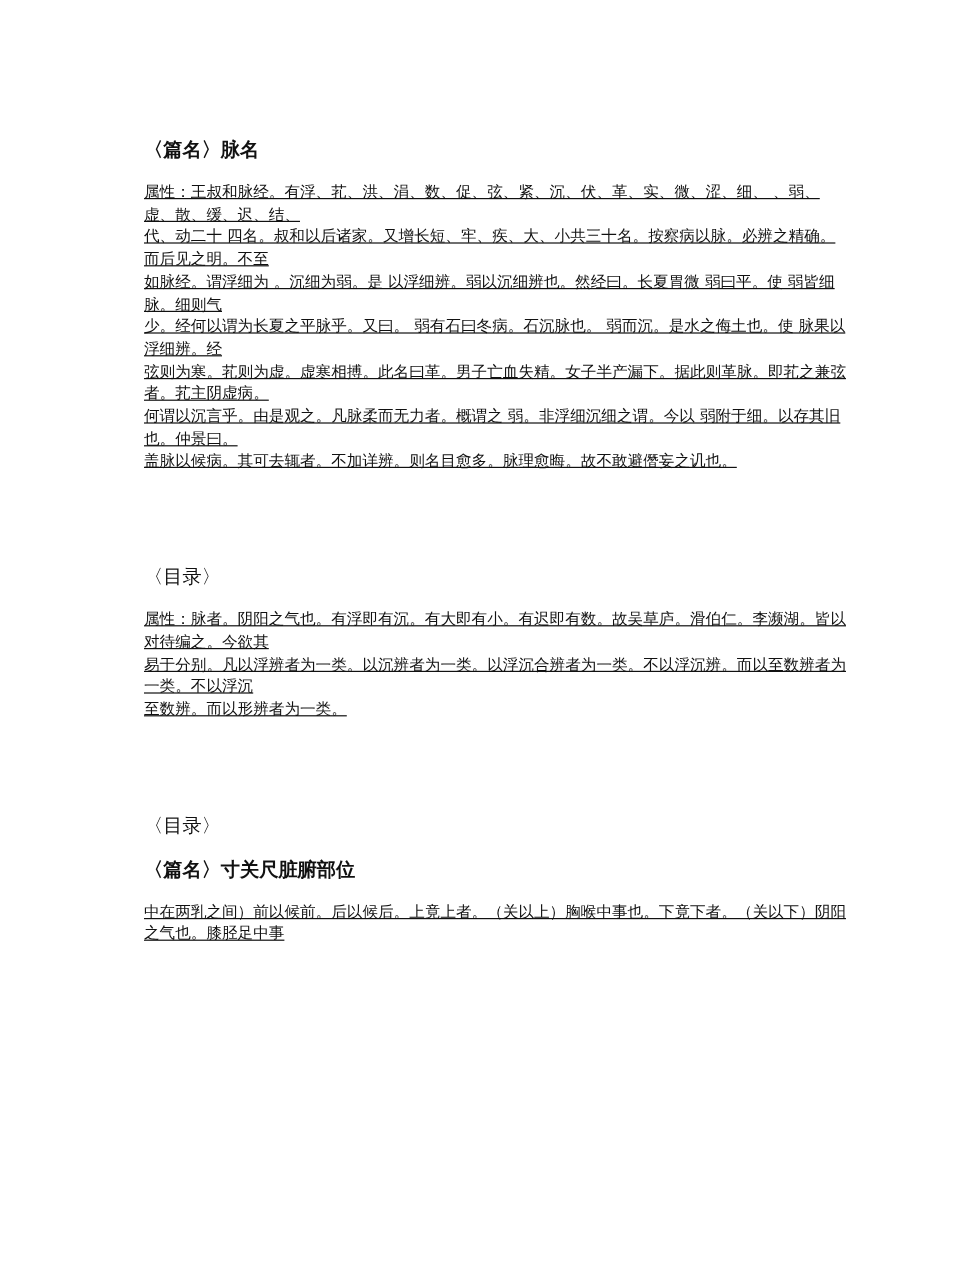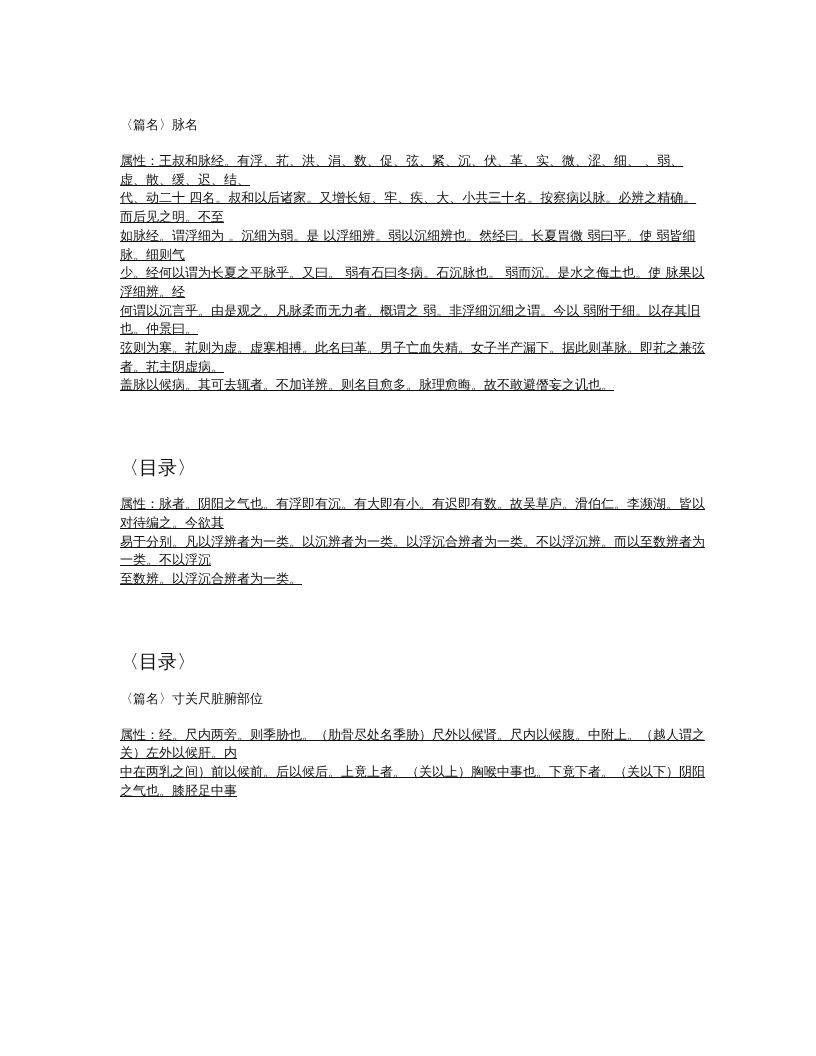--- a/index.html
+++ b/index.html
@@ -15,72 +15,72 @@
     font-family: "DejaVu Serif", "Liberation Serif", serif;
     color: #111111;
   }
   .page {
     position: absolute;
     left: 120px;
     top: 115px;
     width: 585px;
   }
   .title {
-    font-size: 13px;
+    font-size: 16px;
     line-height: 19px;
     margin: 0 0 18px 0;
     white-space: nowrap;
+    font-weight: bold;
   }
   .para {
     font-size: 13px;
     line-height: 18.7px;
     margin: 0;
   }
   .para .line {
     display: block;
     white-space: pre-wrap;
     word-break: break-all;
     text-decoration: underline;
   }
   .gap-after-section {
     height: 60px;
   }
   .toc {
-    font-size: 19px;
+    font-size: 16px;
     line-height: 19px;
-    margin: 3px 0 18px 0;
+    margin: 16px 0 18px 0;
   }
 </style>
 </head>
 <body>
 
 <div class="page">
 
   <div class="title">〈篇名〉脉名</div>
   <div class="para">
     <span class="line">属性：王叔和脉经。有浮、芤、洪、涓、数、促、弦、紧、沉、伏、革、实、微、涩、细、 、弱、虚、散、缓、迟、结、</span>
     <span class="line">代、动二十 四名。叔和以后诸家。又增长短、牢、疾、大、小共三十名。按察病以脉。必辨之精确。而后见之明。不至</span>
     <span class="line">如脉经。谓浮细为 。沉细为弱。是 以浮细辨。弱以沉细辨也。然经曰。长夏胃微 弱曰平。使 弱皆细脉。细则气</span>
     <span class="line">少。经何以谓为长夏之平脉乎。又曰。 弱有石曰冬病。石沉脉也。 弱而沉。是水之侮土也。使 脉果以浮细辨。经</span>
+    <span class="line">弦则为寒。芤则为虚。虚寒相搏。此名曰革。男子亡血失精。女子半产漏下。据此则革脉。即芤之兼弦者。芤主阴虚病。</span>
     <span class="line">何谓以沉言乎。由是观之。凡脉柔而无力者。概谓之 弱。非浮细沉细之谓。今以 弱附于细。以存其旧也。仲景曰。</span>
-    <span class="line">弦则为寒。芤则为虚。虚寒相搏。此名曰革。男子亡血失精。女子半产漏下。据此则革脉。即芤之兼弦者。芤主阴虚病。</span>
     <span class="line">盖脉以候病。其可去辄者。不加详辨。则名目愈多。脉理愈晦。故不敢避僭妄之讥也。</span>
   </div>
 
   <div class="gap-after-section"></div>
 
   <div class="toc">〈目录〉</div>
   <div class="para">
     <span class="line">属性：脉者。阴阳之气也。有浮即有沉。有大即有小。有迟即有数。故吴草庐。滑伯仁。李濒湖。皆以对待编之。今欲其</span>
     <span class="line">易于分别。凡以浮辨者为一类。以沉辨者为一类。以浮沉合辨者为一类。不以浮沉辨。而以至数辨者为一类。不以浮沉</span>
-    <span class="line">至数辨。以浮沉合辨者为一类。</span>
+    <span class="line">至数辨。而以形辨者为一类。</span>
   </div>
 
   <div class="gap-after-section"></div>
 
   <div class="toc">〈目录〉</div>
   <div class="title">〈篇名〉寸关尺脏腑部位</div>
   <div class="para">
-    <span class="line">属性：经。尺内两旁。则季胁也。（肋骨尽处名季胁）尺外以候肾。尺内以候腹。中附上。（越人谓之关）左外以候肝。内</span>
     <span class="line">中在两乳之间）前以候前。后以候后。上竟上者。（关以上）胸喉中事也。下竟下者。（关以下）阴阳之气也。膝胫足中事</span>
   </div>
 
 </div>
 
 </body></html>

